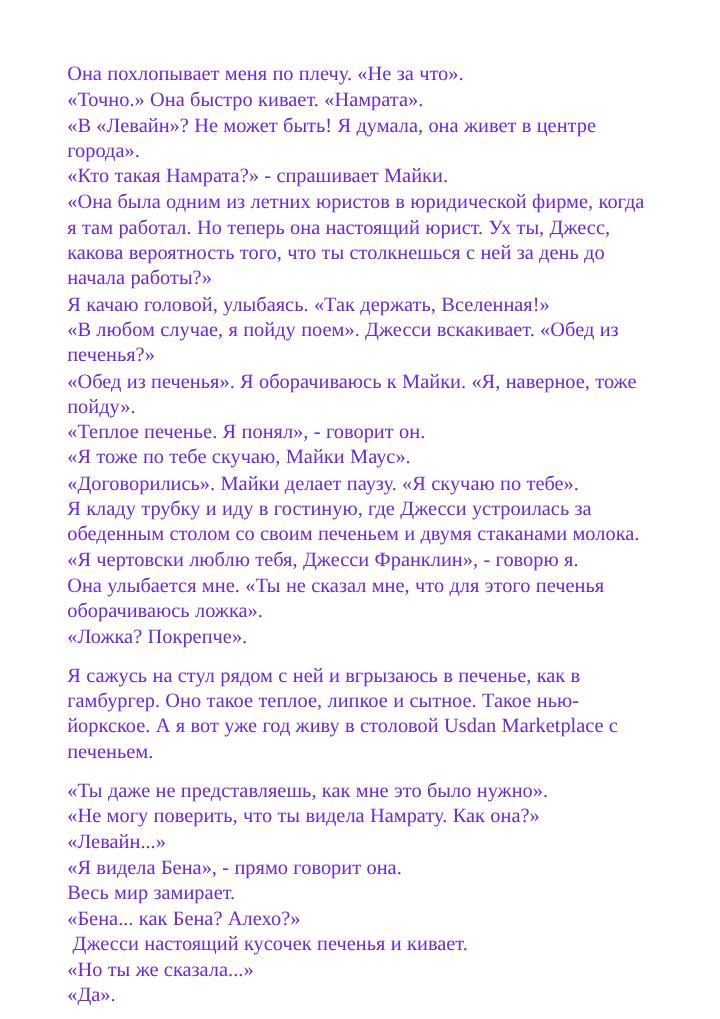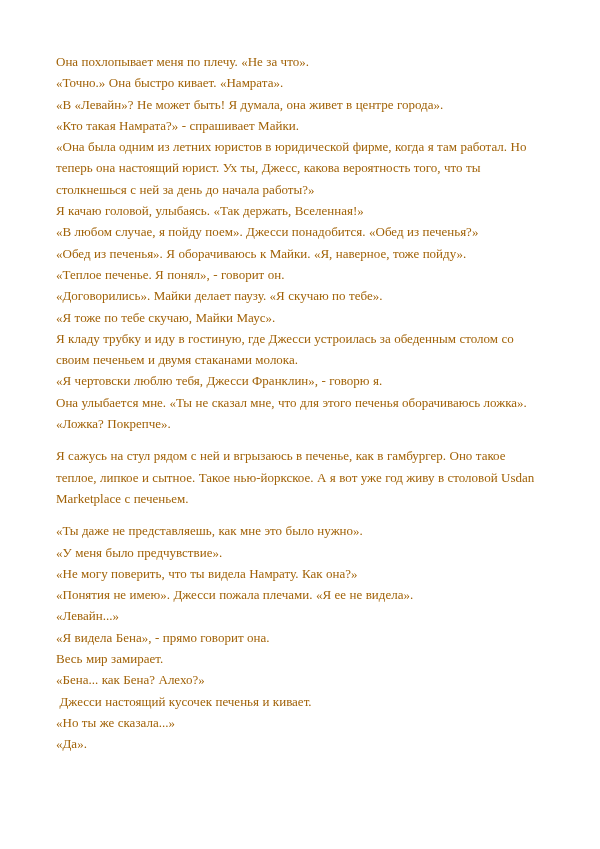--- a/index.html
+++ b/index.html
@@ -17,23 +17,23 @@
   .content {
     position: absolute;
     left: 56px;
     top: 51px;
     width: 488px;
   }
   .content p.line {
     margin: 0;
     padding: 0;
     font-family: "Liberation Serif", "DejaVu Serif", serif;
-    font-size: 13px;
+    font-size: 17px;
     line-height: 21.3px;
-    color: #a16207;
+    color: #6d28d9;
     text-align: left;
     white-space: pre-wrap;
     word-spacing: 0.2px;
   }
   .content p.gap {
     margin: 0;
     padding: 0;
     height: 11px;
   }
 </style>
@@ -41,36 +41,34 @@
 <body style="background: rgb(255, 255, 255);">
 
 <div class="page" style="background: rgb(255, 255, 255);">
   <div class="content" style="color: rgb(31, 31, 31);">
       <p class="line">Она похлопывает меня по плечу. «Не за что».</p>
       <p class="line">«Точно.» Она быстро кивает. «Намрата».</p>
       <p class="line">«В «Левайн»? Не может быть! Я думала, она живет в центре города».</p>
       <p class="line">«Кто такая Намрата?» - спрашивает Майки.</p>
       <p class="line">«Она была одним из летних юристов в юридической фирме, когда я там работал. Но теперь она настоящий юрист. Ух ты, Джесс, какова вероятность того, что ты столкнешься с ней за день до начала работы?»</p>
       <p class="line">Я качаю головой, улыбаясь. «Так держать, Вселенная!»</p>
-      <p class="line">«В любом случае, я пойду поем». Джесси понадобится. «Обед из печенья?»</p>
+      <p class="line">«В любом случае, я пойду поем». Джесси вскакивает. «Обед из печенья?»</p>
       <p class="line">«Обед из печенья». Я оборачиваюсь к Майки. «Я, наверное, тоже пойду».</p>
       <p class="line">«Теплое печенье. Я понял», - говорит он.</p>
+      <p class="line">«Я тоже по тебе скучаю, Майки Маус».</p>
       <p class="line">«Договорились». Майки делает паузу. «Я скучаю по тебе».</p>
-      <p class="line">«Я тоже по тебе скучаю, Майки Маус».</p>
       <p class="line">Я кладу трубку и иду в гостиную, где Джесси устроилась за обеденным столом со своим печеньем и двумя стаканами молока.</p>
       <p class="line">«Я чертовски люблю тебя, Джесси Франклин», - говорю я.</p>
       <p class="line">Она улыбается мне. «Ты не сказал мне, что для этого печенья оборачиваюсь ложка».</p>
       <p class="line">«Ложка? Покрепче».</p>
       <p class="gap"></p>
       <p class="line">Я сажусь на стул рядом с ней и вгрызаюсь в печенье, как в гамбургер. Оно такое теплое, липкое и сытное. Такое нью-йоркское. А я вот уже год живу в столовой Usdan Marketplace с печеньем.</p>
       <p class="gap"></p>
       <p class="line">«Ты даже не представляешь, как мне это было нужно».</p>
-      <p class="line">«У меня было предчувствие».</p>
       <p class="line">«Не могу поверить, что ты видела Намрату. Как она?»</p>
-      <p class="line">«Понятия не имею». Джесси пожала плечами. «Я ее не видела».</p>
       <p class="line">«Левайн...»</p>
       <p class="line">«Я видела Бена», - прямо говорит она.</p>
       <p class="line">Весь мир замирает.</p>
       <p class="line">«Бена... как Бена? Алехо?»</p>
       <p class="line"> Джесси настоящий кусочек печенья и кивает.</p>
       <p class="line">«Но ты же сказала...»</p>
       <p class="line">«Да».</p>
     </div>
 </div>
 

